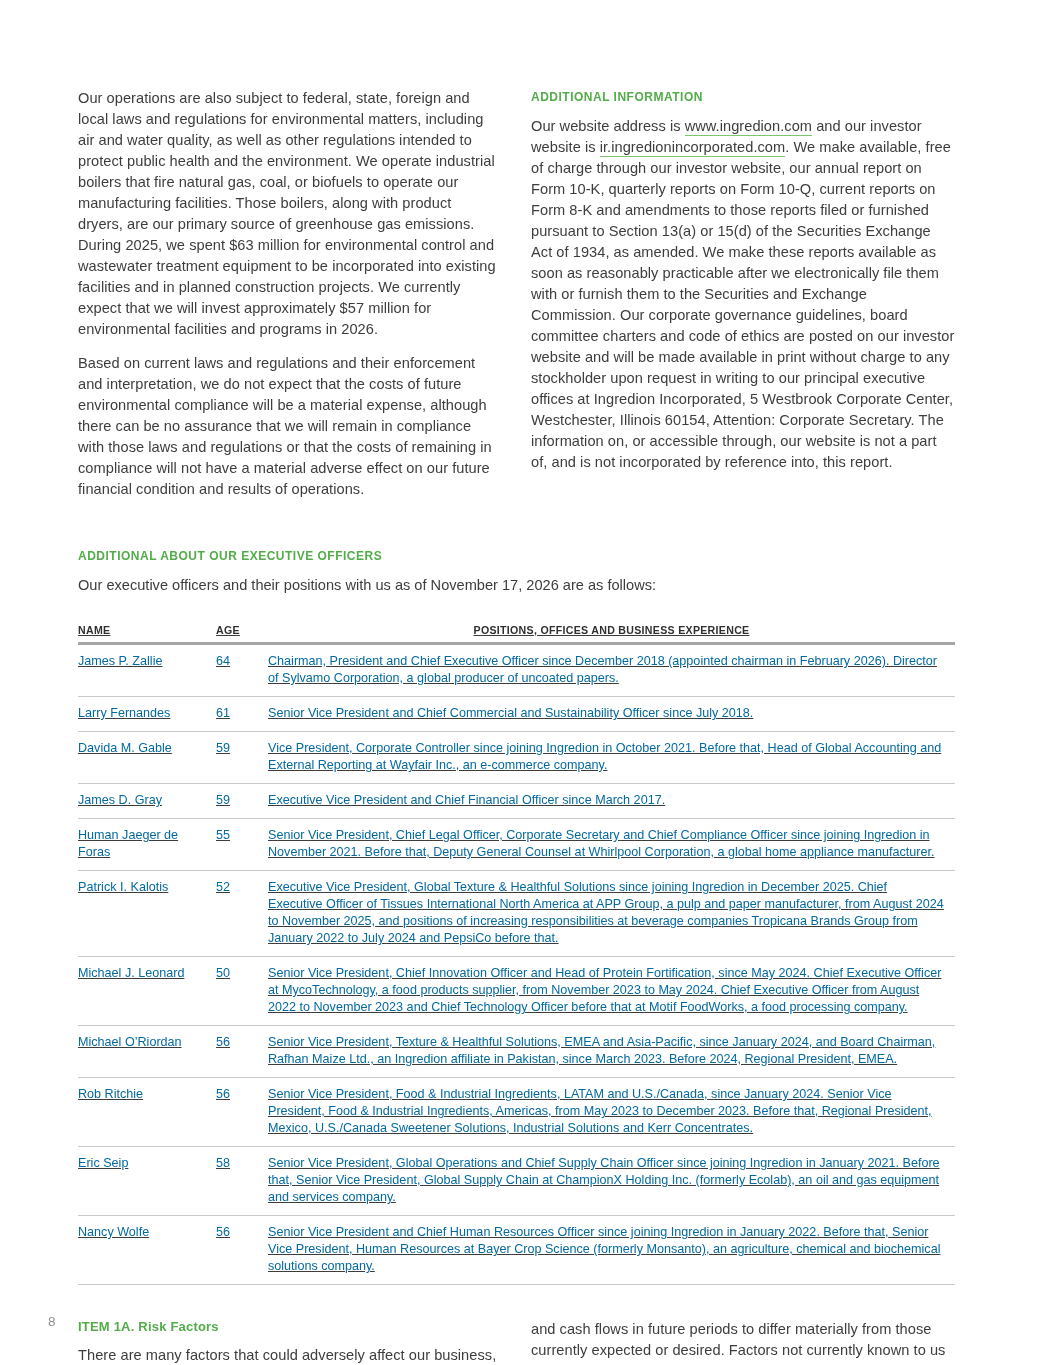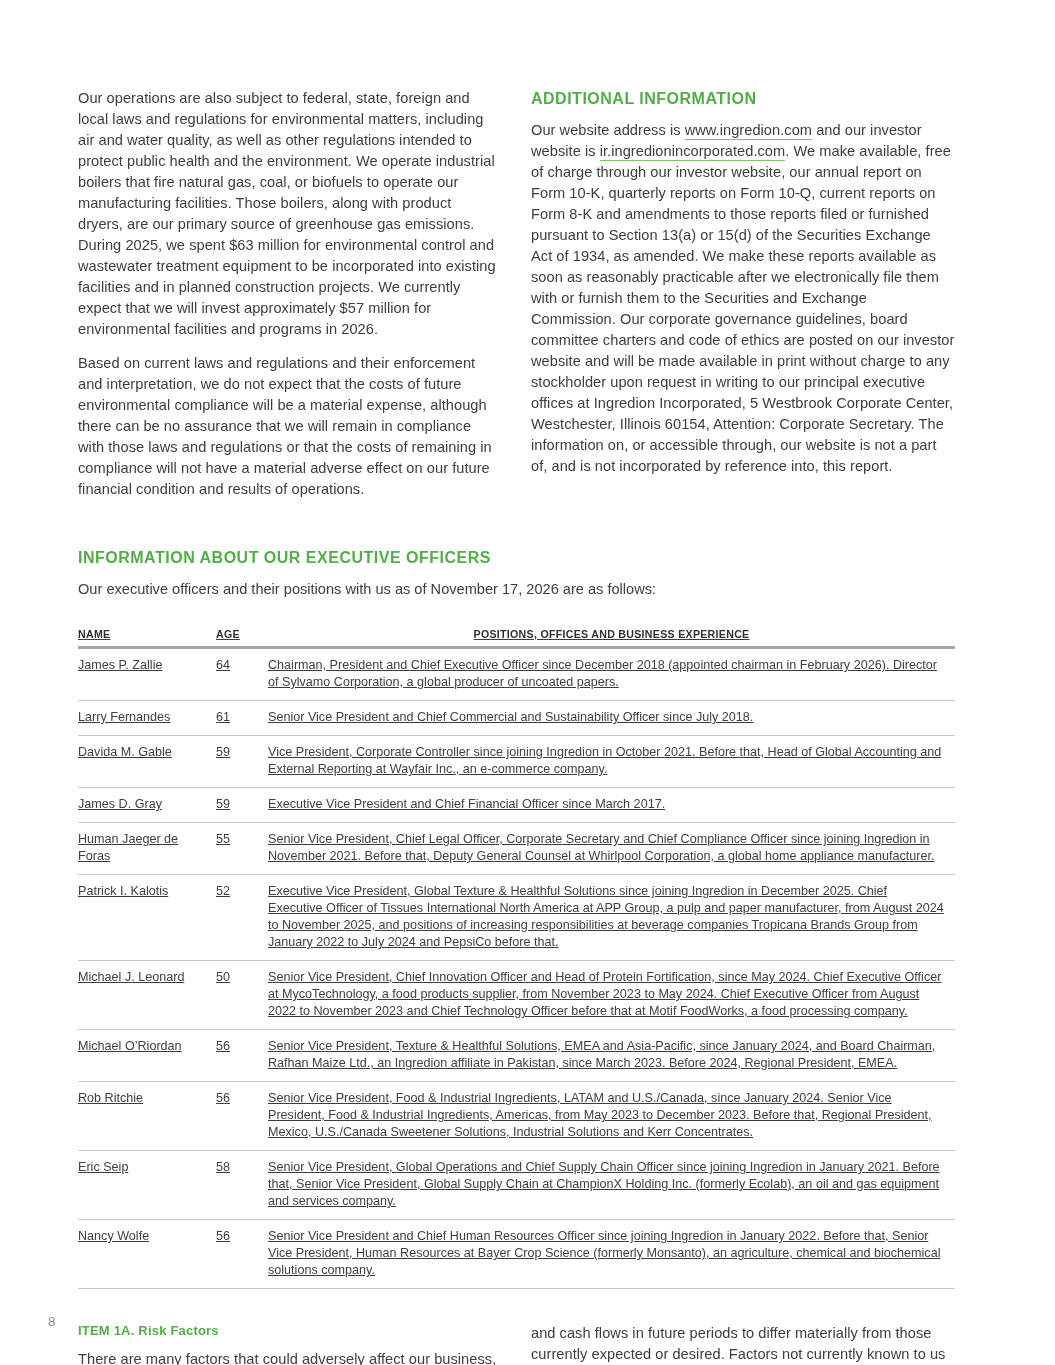--- a/index.html
+++ b/index.html
@@ -29,21 +29,21 @@
   .col-left{width:420px;flex:0 0 420px;}
   .col-right{width:424px;flex:0 0 424px;}
   p.body{
     margin:0 0 13px 0;
     font-size:14.6px;
     line-height:21px;
     letter-spacing:0.05px;
   }
   .subhead{
     margin:2px 0 12px 0;
-    font-size:16px;
+    font-size:12px;
     font-weight:700;
     letter-spacing:0.5px;
     color:var(--accent);
   }
   .doc-link{
     color:var(--body-text);
     text-decoration:none;
     border-bottom:1.5px solid var(--link-underline);
     padding-bottom:0.5px;
   }
@@ -62,21 +62,21 @@
     color:#2f2f2f;
     text-align:left;
     padding:0 0 6px 0;
     border-bottom:3px solid var(--rule-thick);
     vertical-align:bottom;
   }
   table.officers th.positions-col{text-align:center;}
   table.officers td{
     font-size:12.6px;
     line-height:17px;
-    color:#404040;
+    color:#0369a1;
     padding:8px 10px 9px 0;
     border-bottom:1px solid var(--rule-thin);
     vertical-align:top;
   }
   col.c-name{width:138px;}
   col.c-age{width:52px;}
   .risk-section{margin-top:34px;}
   .risk-head{
     margin:0 0 11px 0;
     font-size:13px;
@@ -102,21 +102,21 @@
       <p class="body">Our operations are also subject to federal, state, foreign and local laws and regulations for environmental matters, including air and water quality, as well as other regulations intended to protect public health and the environment. We operate industrial boilers that fire natural gas, coal, or biofuels to operate our manufacturing facilities. Those boilers, along with product dryers, are our primary source of greenhouse gas emissions. During 2025, we spent $63 million for environmental control and wastewater treatment equipment to be incorporated into existing facilities and in planned construction projects. We currently expect that we will invest approximately $57 million for environmental facilities and programs in 2026.</p>
       <p class="body">Based on current laws and regulations and their enforcement and interpretation, we do not expect that the costs of future environmental compliance will be a material expense, although there can be no assurance that we will remain in compliance with those laws and regulations or that the costs of remaining in compliance will not have a material adverse effect on our future financial condition and results of operations.</p>
     </div>
     <div class="col-right">
       <h3 class="subhead">ADDITIONAL INFORMATION</h3>
       <p class="body"><span>Our website address is </span><a href="#" class="doc-link">www.ingredion.com</a><span> and our investor website is </span><a href="#" class="doc-link">ir.ingredionincorporated.com</a><span>. We make available, free of charge through our investor website, our annual report on Form 10-K, quarterly reports on Form 10-Q, current reports on Form 8-K and amendments to those reports filed or furnished pursuant to Section 13(a) or 15(d) of the Securities Exchange Act of 1934, as amended. We make these reports available as soon as reasonably practicable after we electronically file them with or furnish them to the Securities and Exchange Commission. Our corporate governance guidelines, board committee charters and code of ethics are posted on our investor website and will be made available in print without charge to any stockholder upon request in writing to our principal executive offices at Ingredion Incorporated, 5 Westbrook Corporate Center, Westchester, Illinois 60154, Attention: Corporate Secretary. The information on, or accessible through, our website is not a part of, and is not incorporated by reference into, this report.</span></p>
     </div>
   </div>
 
   <div class="officers-section">
-    <h3 class="subhead">INFORMATION ABOUT OUR EXECUTIVE OFFICERS</h3>
+    <h3 class="subhead">ADDITIONAL ABOUT OUR EXECUTIVE OFFICERS</h3>
     <p class="officers-intro">Our executive officers and their positions with us as of November 17, 2026 are as follows:</p>
 
     <table class="officers">
       <colgroup>
           <col class="c-name">
           <col class="c-age">
           <col>
         </colgroup>
       <thead>
         <tr>

